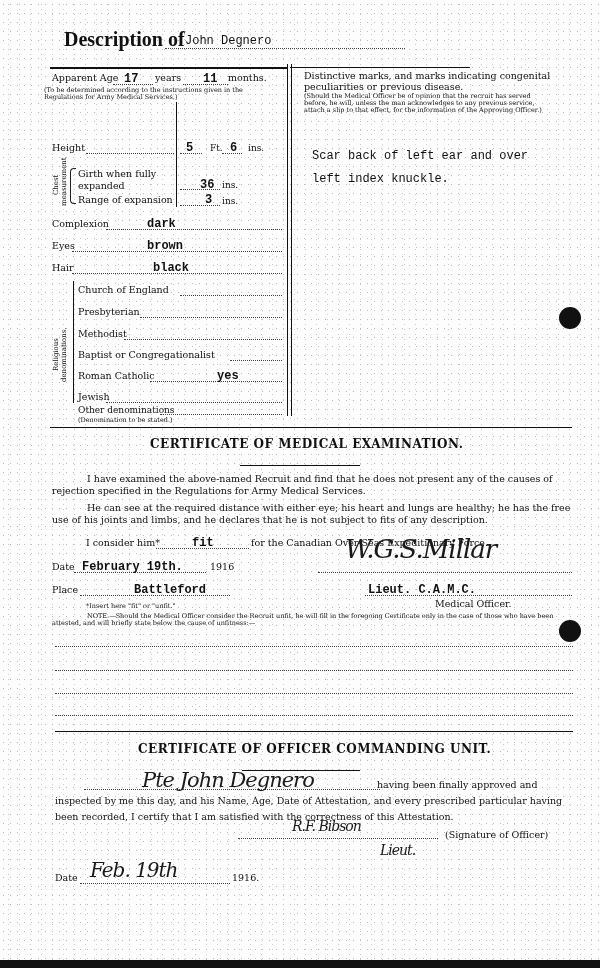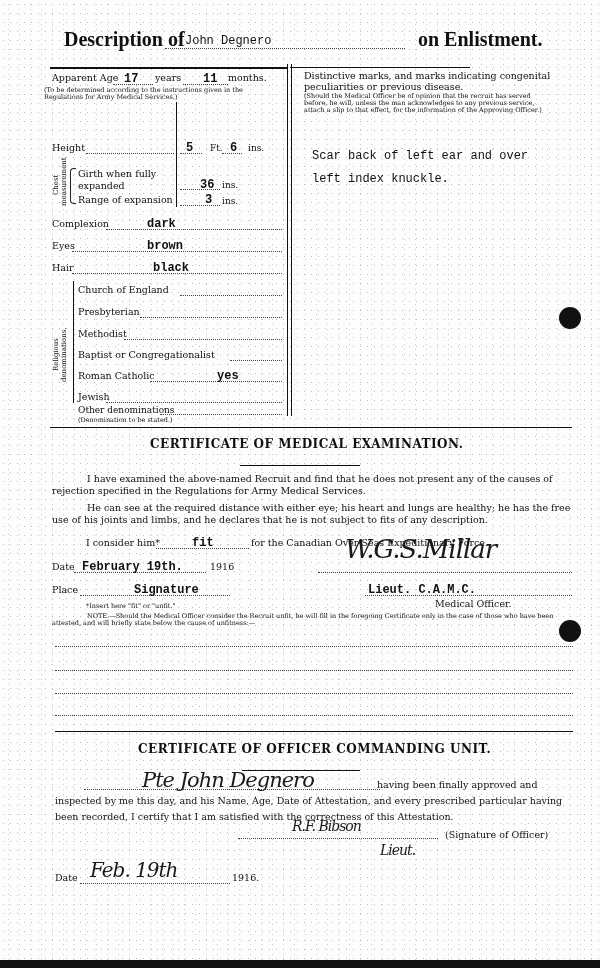--- a/index.html
+++ b/index.html
@@ -36,21 +36,20 @@
 
   <div class="hole" style="left:559px; top:307px;"></div>
   <div class="hole" style="left:559px; top:620px;"></div>
 
   <div class="abs title serif" style="top:28px;">
     <span>Description of</span>
     <span class="of"> </span>
   </div>
   <div class="abs typed" style="left:185px; top:34px; font-size:12px; font-weight:normal;">John Degnero</div>
   <div class="dots" style="left:165px; top:48px; width:240px;"></div>
-  <div class="abs serif" style="left:418px; top:28px; font-size:20px; font-weight:bold;">on Enlistment.</div>
 
   <div class="hline" style="left:50px; top:67px; width:237px; height:2px;"></div>
   <div class="hline" style="left:290px; top:67px; width:180px; height:1px;"></div>
 
   <div class="hline" style="left:287px; top:64px; width:1px; height:352px;"></div>
   <div class="hline" style="left:291px; top:64px; width:1px; height:352px;"></div>
 
   <div class="abs lbl" style="left:52px; top:72px;">Apparent Age</div>
   <div class="dots" style="left:113px; top:84px; width:40px;"></div>
   <div class="abs typed" style="left:124px; top:72px;">17</div>
@@ -141,21 +140,21 @@
   <div class="abs sig" style="left:345px; top:534px; font-size:26px;">W.G.S.Millar</div>
 
   <div class="abs lbl" style="left:52px; top:561px;">Date</div>
   <div class="dots" style="left:74px; top:572px; width:132px;"></div>
   <div class="abs typed" style="left:82px; top:560px;">February 19th.</div>
   <div class="abs lbl" style="left:210px; top:561px;">1916</div>
   <div class="dots" style="left:318px; top:572px; width:254px;"></div>
 
   <div class="abs lbl" style="left:52px; top:584px;">Place</div>
   <div class="dots" style="left:80px; top:595px; width:150px;"></div>
-  <div class="abs typed" style="left:134px; top:583px;">Signature</div>
+  <div class="abs typed" style="left:134px; top:583px;">Battleford</div>
   <div class="dots" style="left:365px; top:595px; width:207px;"></div>
   <div class="abs typed" style="left:368px; top:583px;">Lieut. C.A.M.C.</div>
   <div class="abs lbl" style="left:435px; top:598px;">Medical Officer.</div>
 
   <div class="abs tiny" style="left:86px; top:603px;">*Insert here "fit" or "unfit."</div>
   <div class="abs tiny" style="left:52px; top:613px; width:520px; text-indent:35px;">
     <span>NOTE.—Should the Medical Officer consider the Recruit unfit, he will fill in the foregoing Certificate only in the case of those who have been attested, and will briefly state below the cause of unfitness:—</span>
   </div>
 
   <div class="dots" style="left:55px; top:646px; width:518px;"></div>

